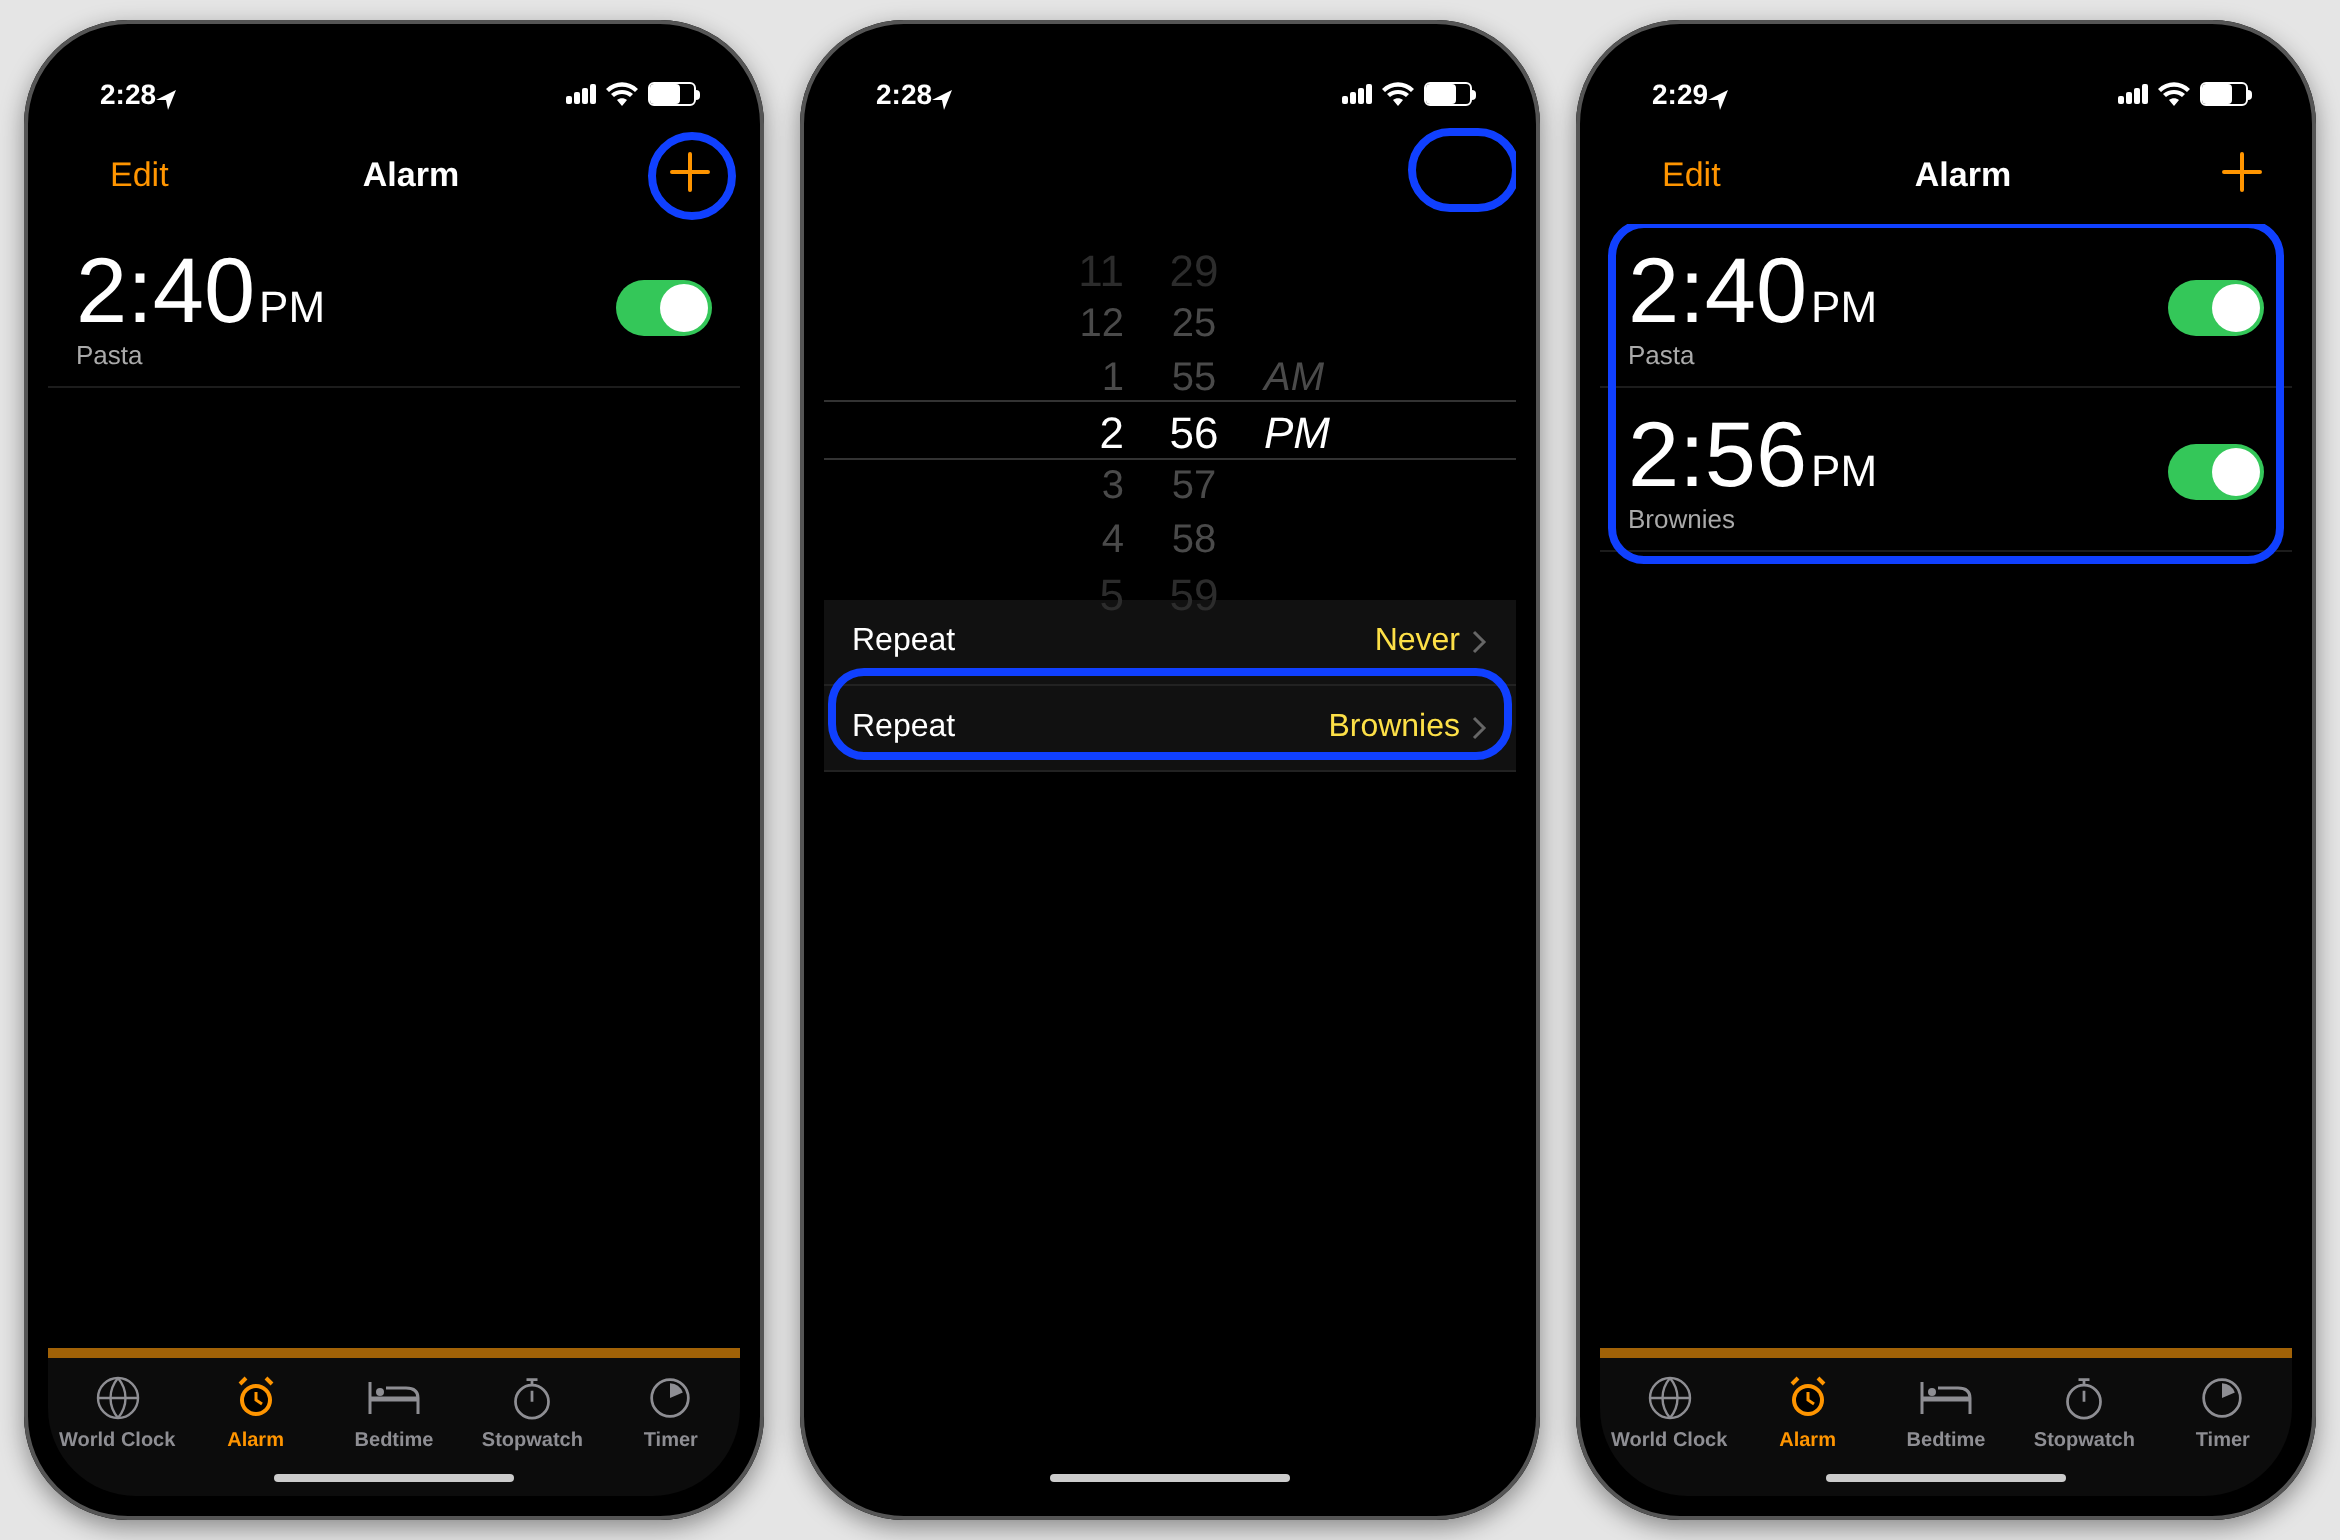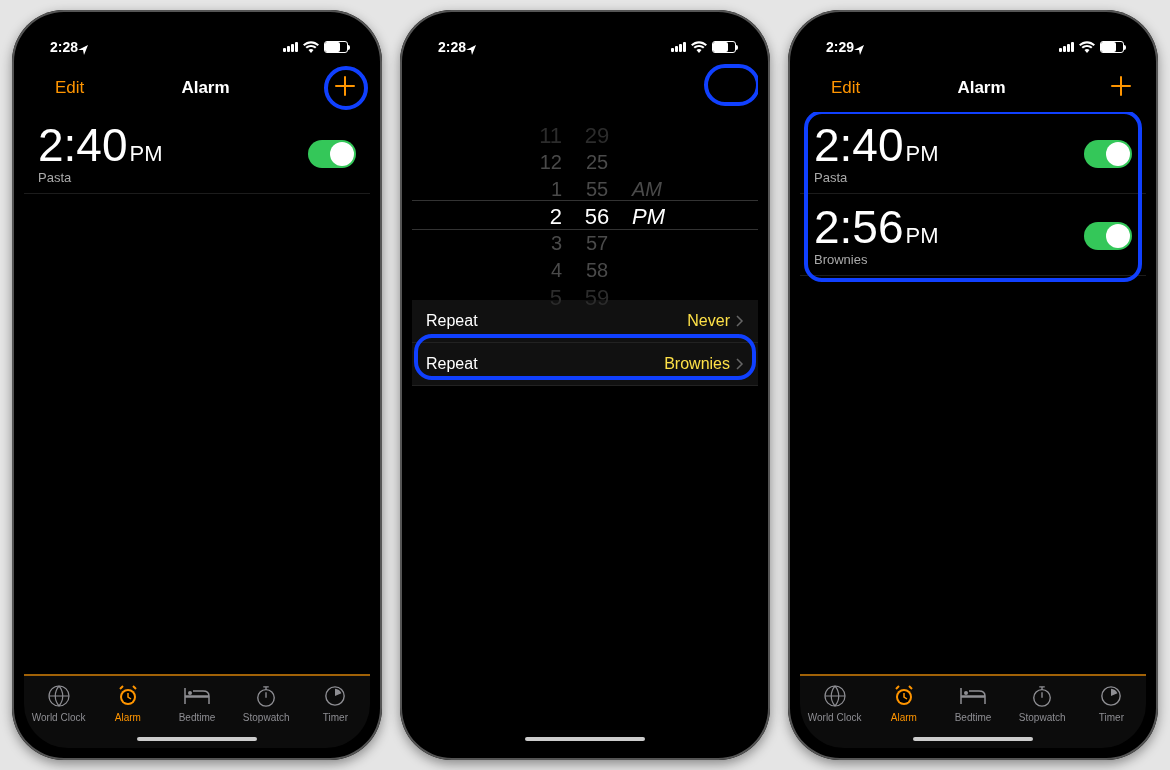--- a/index.html
+++ b/index.html
@@ -41,21 +41,21 @@
     .pk-item { height: 27px; font-size: 20px; color: #4a4a4a; line-height: 27px; }
     .pk-item.sel { color: #fff; font-size: 22px; }
     .pk-item.far { color: #2c2c2c; font-size: 22px; }
     .pk-lines { position: absolute; left: 0; right: 0; top: 78px; height: 30px; border-top: 1px solid #333; border-bottom: 1px solid #333; }
     
     .settings { margin-top: 8px; }
     .set-row { background: #111; border-bottom: 1px solid #222; padding: 12px 14px; display: flex; justify-content: space-between; align-items: flex-end; color: #fff; font-size: 16px; }
     .set-val { color: #fde047; display: flex; align-items: center; gap: 6px; }
     .chev { width: 8px; height: 12px; }
     
-    .tab-bar { position: absolute; bottom: 0; left: 0; right: 0; height: 74px; border-top: 2px solid #a16207; display: flex; background: #0c0c0c; }
+    .tab-bar { position: absolute; bottom: 0; left: 0; right: 0; height: 74px; border-top: 5px solid #a16207; display: flex; background: #0c0c0c; font-weight: bold; }
     .tab { flex: 1; display: flex; flex-direction: column; align-items: center; justify-content: flex-start; padding-top: 8px; color: #8e8e93; font-size: 10px; gap: 4px; }
     .tab.active { color: #ff9500; }
     .tab-ico { width: 26px; height: 24px; display: flex; align-items: center; justify-content: center; }
     .home-ind { position: absolute; bottom: 7px; left: 50%; transform: translateX(-50%); width: 120px; height: 4px; background: #ccc; border-radius: 3px; }
     
     .hl-circle { position: absolute; border: 4px solid #1040ff; border-radius: 50%; z-index: 40; pointer-events: none; }
     .hl-box { position: absolute; border: 4px solid #1040ff; border-radius: 18px; z-index: 40; pointer-events: none; }
   </style>
 </head>
 <body>

